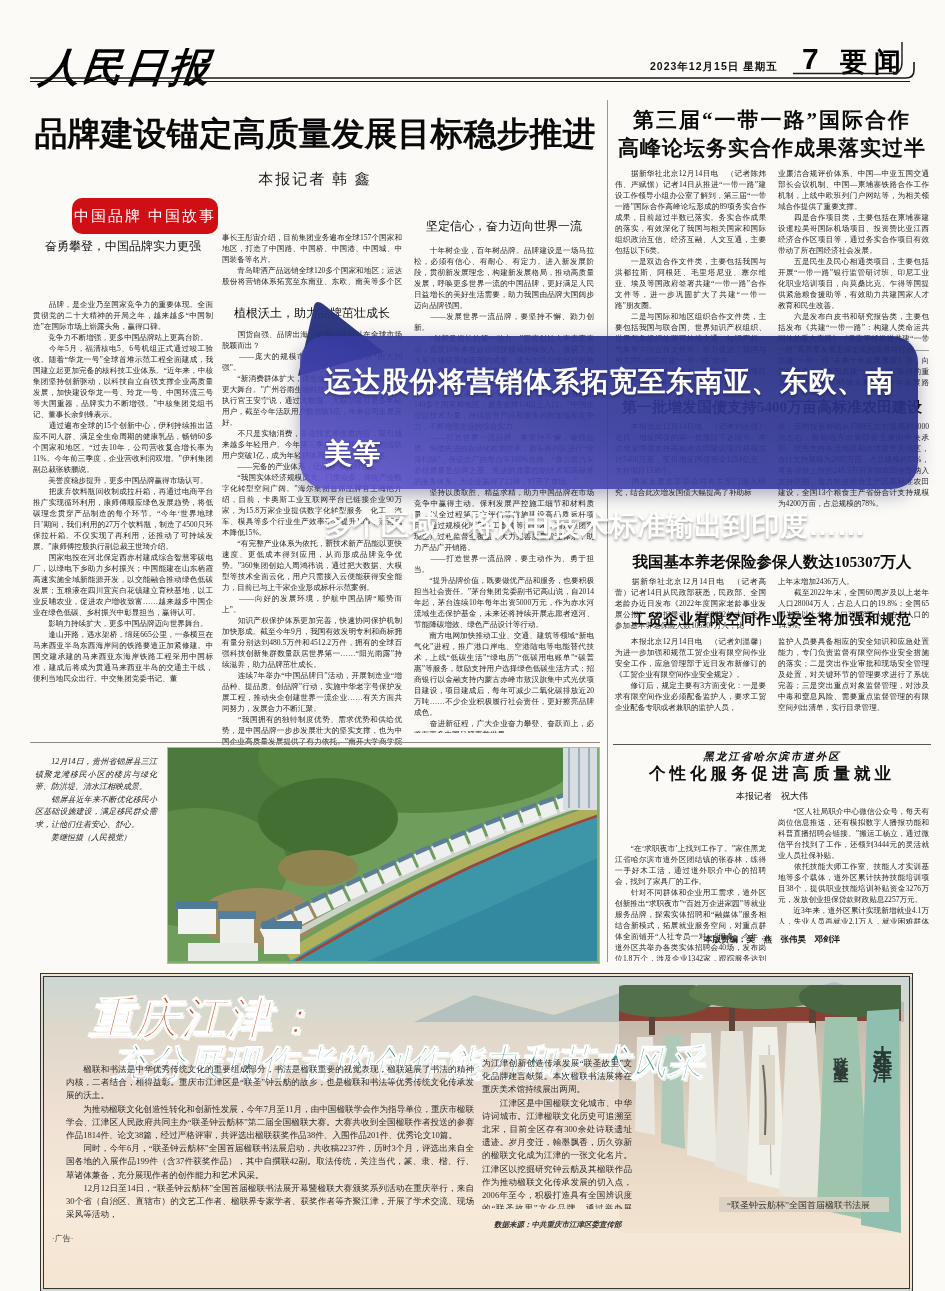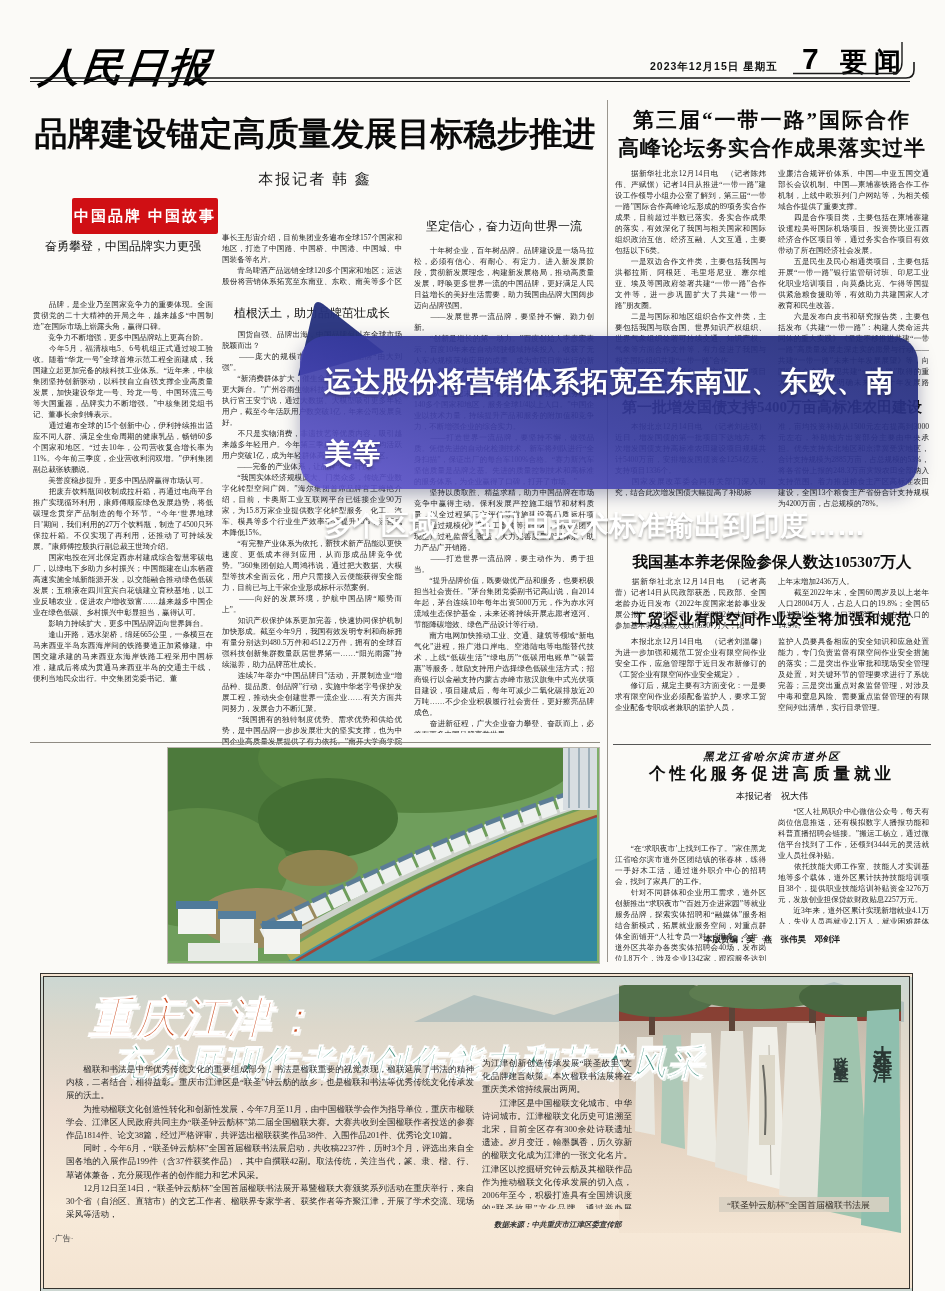--- a/index.html
+++ b/index.html
@@ -16,22 +16,22 @@
   #logo{left:40px;top:40px;font-size:40px;font-weight:bold;font-style:italic;
         transform:skewX(-6deg);letter-spacing:3px;color:#000;}
   #date{left:650px;top:60px;font-size:10.5px;font-weight:bold;letter-spacing:1px;color:#111;}
   #pagenum{left:802px;top:42px;font-size:30px;font-weight:bold;color:#000;}
   #section{left:840px;top:44px;font-size:27px;font-weight:bold;letter-spacing:7px;color:#000;}
   
   #headline{left:30px;top:112px;width:570px;text-align:center;font-size:33px;font-weight:bold;
             letter-spacing:0px;color:#0a0a0a;}
   #byline{left:30px;top:170px;width:570px;text-align:center;font-size:15px;letter-spacing:2px;}
   #badge{left:72px;top:198px;width:146px;height:36px;background:#d00f14;color:#fff;
-         display:flex;align-items:center;justify-content:center;font-weight:bold;
-         font-size:15px;letter-spacing:2px;border-radius:2px;}
+         display:flex;align-items:center;justify-content:center;font-weight:normal;
+         font-size:15px;letter-spacing:2px;border-radius:10px;}
   .col{position:absolute;top:232px;height:510px;width:180px;}
   #col1{left:33px;} #col2{left:222px;} #col3{left:414px;}
   
   #vdivider{left:607px;top:100px;width:1px;height:862px;background:#9a968e;}
   .rtitle{left:613px;width:318px;text-align:center;font-weight:bold;color:#0d0d0d;}
   .rcolA{left:615px;width:151px;} .rcolB{left:778px;width:151px;}
   #hrule-left{left:30px;top:742px;width:570px;height:1px;background:#8f8b83;}
   #hrule-right{left:613px;top:744px;width:318px;height:1px;background:#555;}
   
   #newsphoto{left:167px;top:747px;width:431px;height:215px;border:1px solid #b9b5ad;background:#7fae6a;}
@@ -114,20 +114,23 @@
 　　——打造世界一流品牌，要坚持不懈，做强品质。凭借先进的自动化检测技术，新车将列队进行“全身扫描”，保证出厂的每台车100%合格。“赛力斯汽车坚信质量是品牌之基。先进的质量控制技术和高标准的服务体系，为企业赢得了口碑，打开了市场。”
 　　坚持以质取胜、精益求精，助力中国品牌在市场竞争中赢得主动。保利发展严控施工细节和材料质量，以全过程第三方评估等措施建设高品质标杆项目；通过规模化应用人工智能等新技术，西凤集团实现生产过程监督全覆盖，大力完善质量管理体系，助力产品广开销路。
 　　——打造世界一流品牌，要主动作为、勇于担当。
 　　“提升品牌价值，既要做优产品和服务，也要积极担当社会责任。”茅台集团党委副书记高山说，自2014年起，茅台连续10年每年出资5000万元，作为赤水河流域生态保护基金，未来还将持续开展志愿者巡河、节能降碳增效、绿色产品设计等行动。
 　　南方电网加快推动工业、交通、建筑等领域“新电气化”进程，推广港口岸电、空港陆电等电能替代技术，上线“低碳生活”“绿电历”“低碳用电账单”“碳普惠”等服务，鼓励支持用户选择绿色低碳生活方式；招商银行以金融支持内蒙古赤峰市敖汉旗集中式光伏项目建设，项目建成后，每年可减少二氧化碳排放近20万吨……不少企业积极履行社会责任，更好擦亮品牌成色。
 　　奋进新征程，广大企业奋力攀登、奋跃而上，必将有更多中国品牌享誉世界。</div>
   </div>
 
   <div class="abs" id="hrule-left"></div>
 
+  <div class="abs" id="photocap">　　12月14日，贵州省锦屏县三江镇聚龙滩移民小区的楼房与绿化带、防洪堤、清水江相映成景。
+　　锦屏县近年来不断优化移民小区基础设施建设，满足移民群众需求，让他们住着安心、舒心。
+　　姜继恒摄（人民视觉）</div>
   <div class="abs" id="newsphoto">
     <svg width="429" height="213" viewBox="0 0 429 213">
       <rect width="429" height="213" fill="#6f9e5c"></rect>
       <ellipse cx="90" cy="40" rx="130" ry="70" fill="#4d7a3c"></ellipse>
       <ellipse cx="250" cy="10" rx="160" ry="55" fill="#54823f"></ellipse>
       <ellipse cx="30" cy="120" rx="90" ry="60" fill="#5d8a46"></ellipse>
       <ellipse cx="160" cy="70" rx="70" ry="40" fill="#436f33"></ellipse>
       <ellipse cx="90" cy="170" rx="60" ry="30" fill="#9a8a5e"></ellipse>
       <ellipse cx="150" cy="120" rx="40" ry="18" fill="#8f844f"></ellipse>
       <polygon points="120,213 429,213 429,60 330,92 230,150 120,213" fill="#3d95a8"></polygon>

